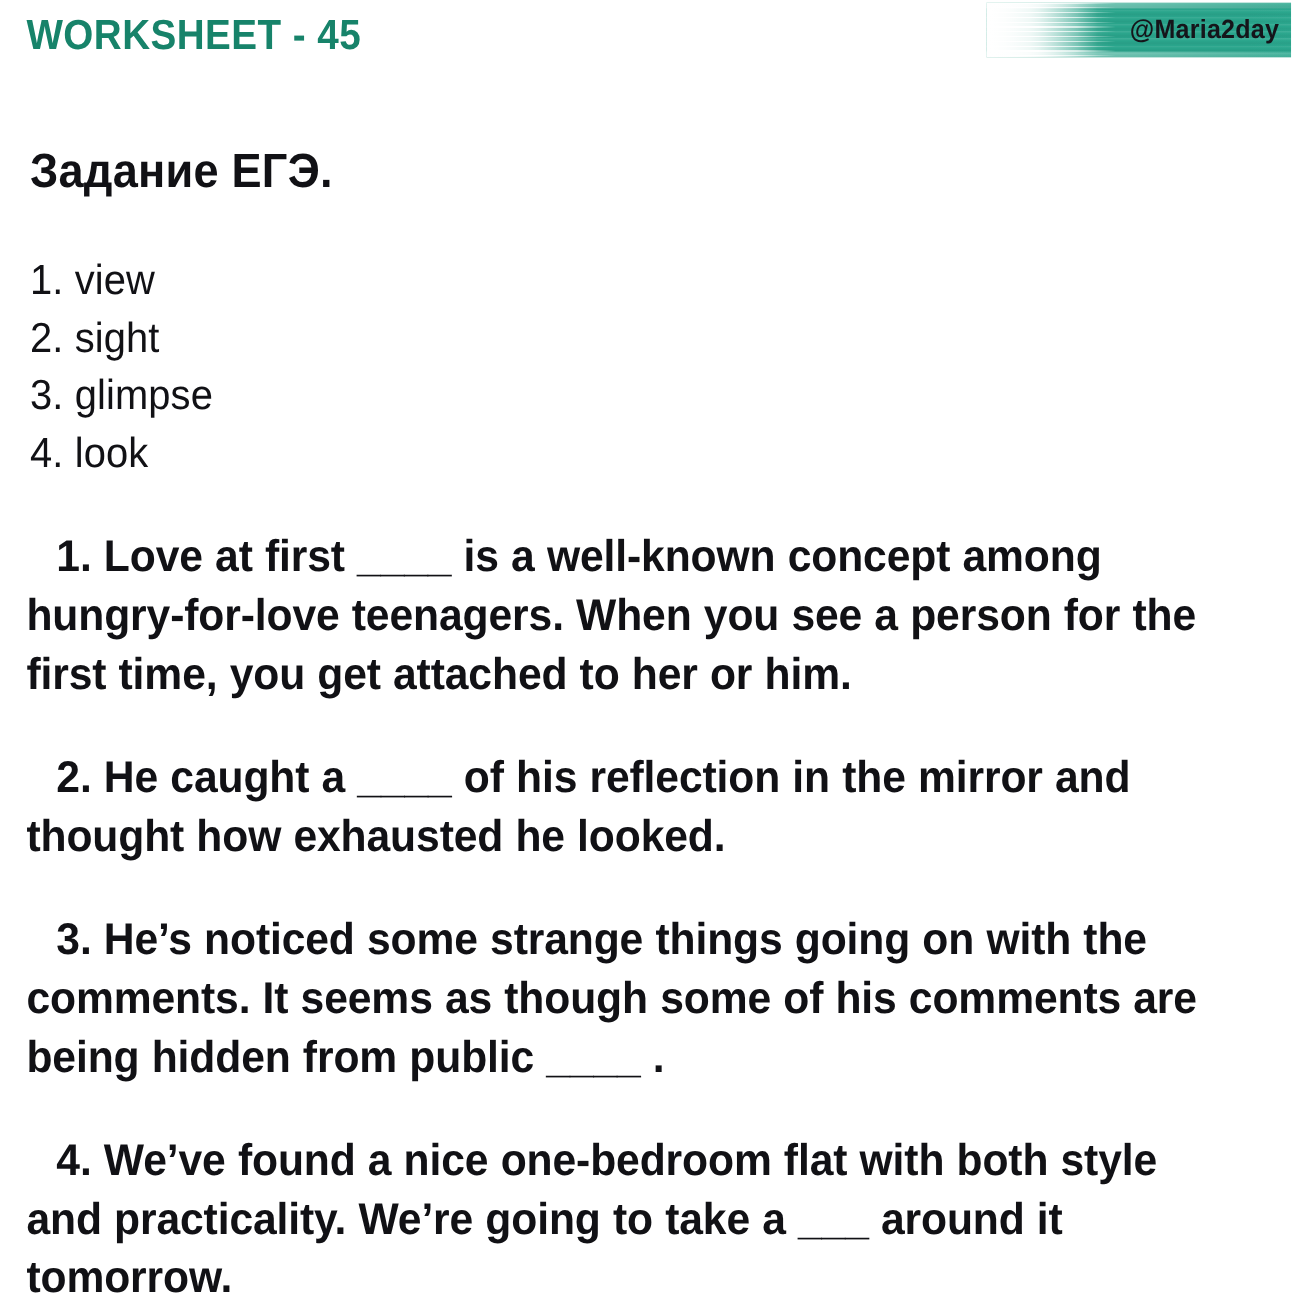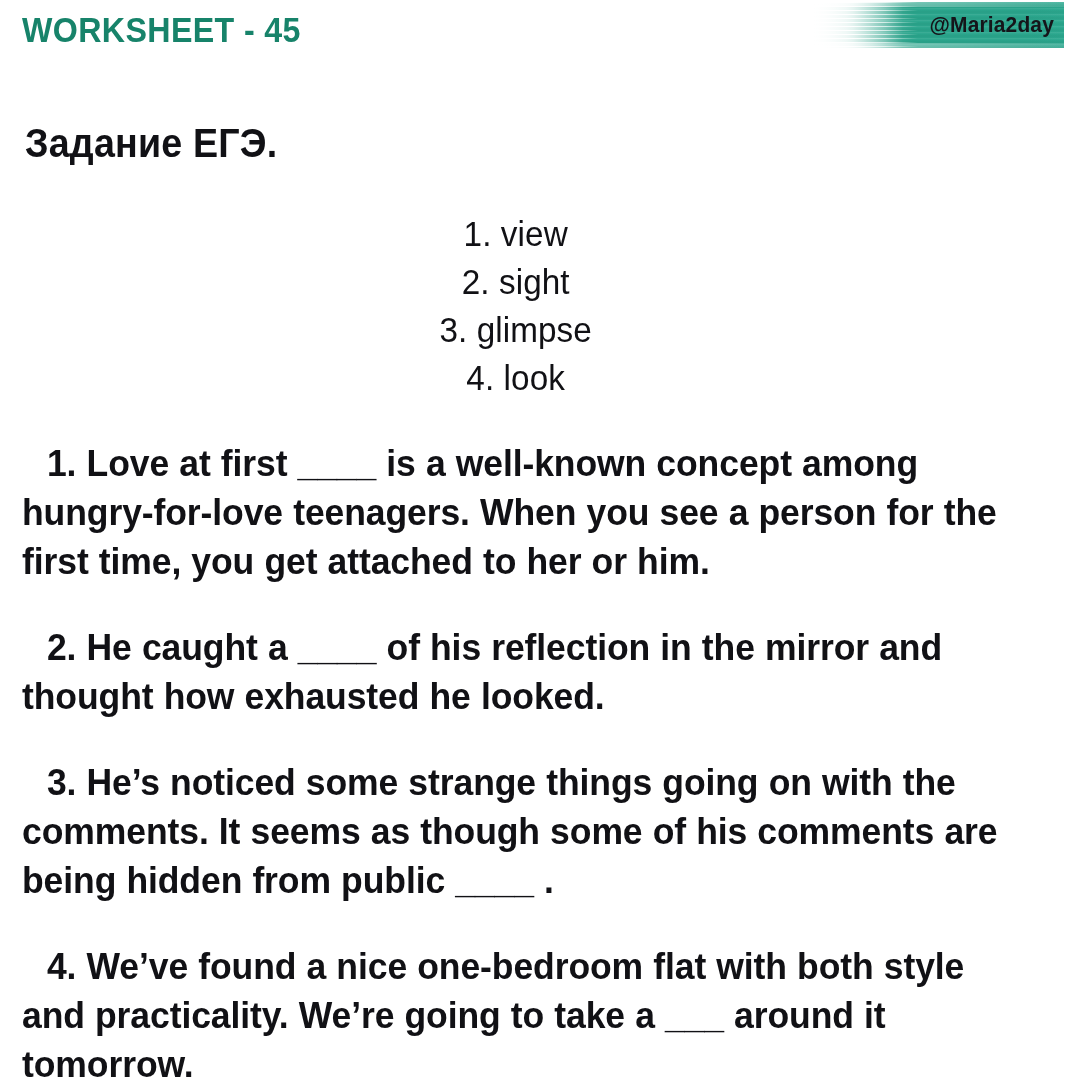--- a/index.html
+++ b/index.html
@@ -43,21 +43,21 @@
     color: #17836a;
     font-family: "Liberation Sans Narrow", "Liberation Sans", sans-serif;
     transform: scaleX(0.92);
     transform-origin: left center;
     white-space: nowrap;
   }
 
   
   .brush-badge {
     position: absolute;
-    right: 16px;
+    right: 4px;
     top: 2px;
     width: 254px;
     height: 46px;
     overflow: hidden;
   }
   .brush-base {
     position: absolute;
     inset: 0;
     background:
       repeating-linear-gradient(
@@ -148,21 +148,20 @@
     font-family: "Liberation Sans Narrow", "Liberation Sans", sans-serif;
     transform: scaleX(0.94);
     transform-origin: left center;
     white-space: nowrap;
   }
 
   .options {
     list-style: none;
     margin: 44px 0 0 0;
     padding: 0 0 0 3px;
-    text-align: center;
   }
   .options li {
     font-size: 35px;
     line-height: 48px;
     font-weight: 500;
     color: #111115;
     letter-spacing: 0.1px;
     font-family: "Liberation Sans Narrow", "Liberation Sans", sans-serif;
     transform: scaleX(0.95);
     transform-origin: left center;

